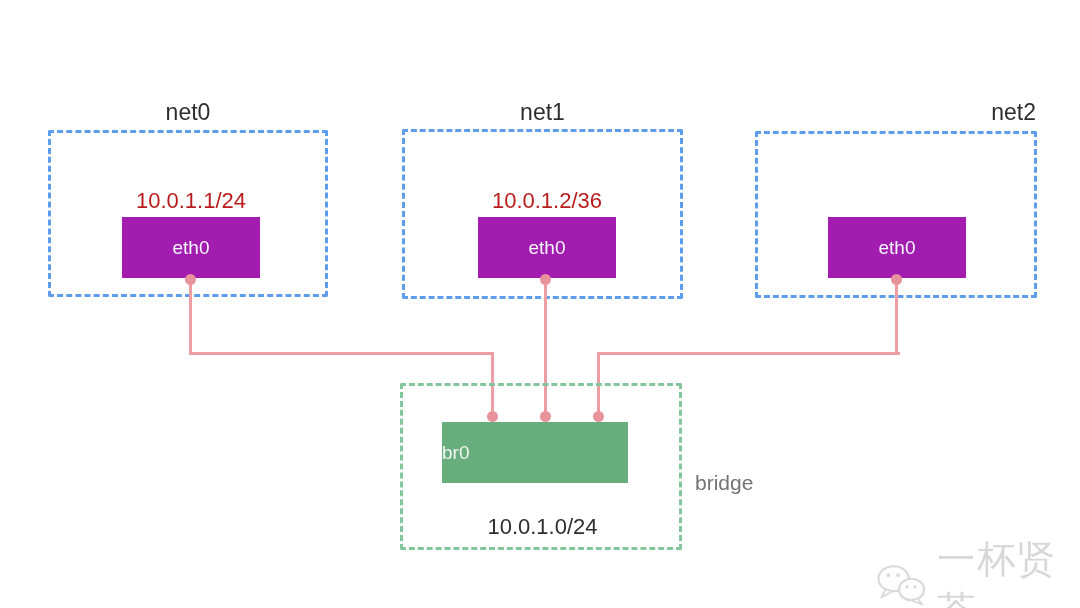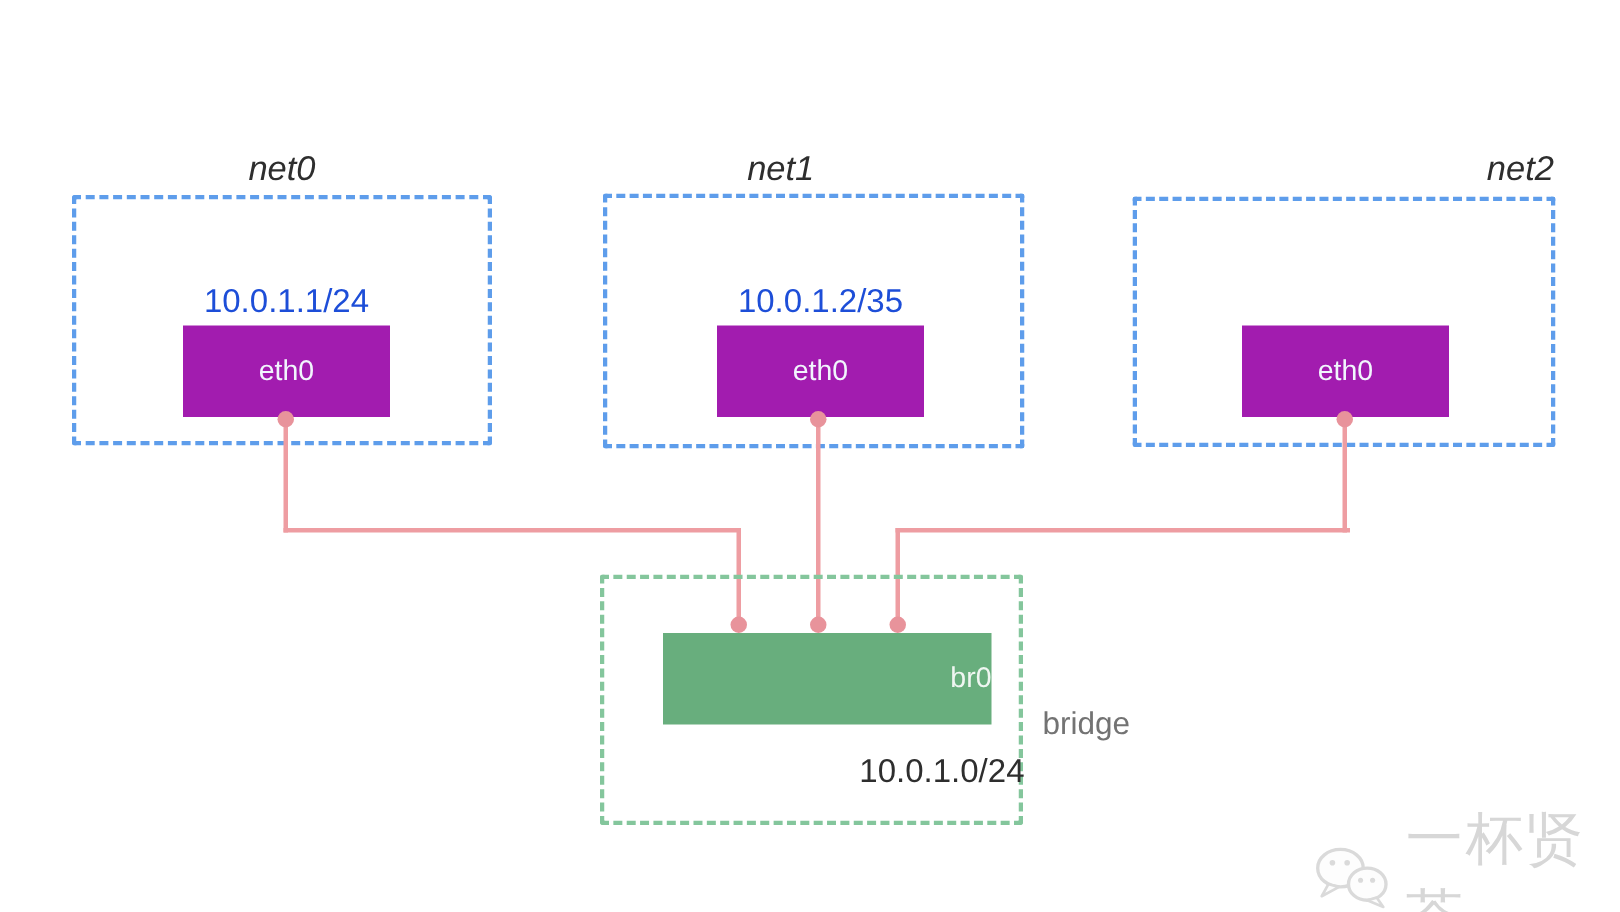--- a/index.html
+++ b/index.html
@@ -14,45 +14,44 @@
     overflow: hidden;
   }
 
   
   .ns-title {
     position: absolute;
     top: 99px;
     text-align: center;
     font-size: 23px;
     color: #2e2e2e;
-    font-style: italic;
   }
   .title-net0 { left: 48px;  width: 280px; }
-  .title-net1 { left: 380px; width: 281px; text-align: center; }
+  .title-net1 { left: 402px; width: 281px; text-align: center; }
   .title-net2 { left: 756px; width: 280px; text-align: right; }
 
   
   .ns-box {
     position: absolute;
     border: 3px dashed #5e9deb;
     border-radius: 2px;
     background: transparent;
   }
   .box-net0 { left: 48px;  top: 130px; width: 280px; height: 167px; }
   .box-net1 { left: 402px; top: 129px; width: 281px; height: 170px; }
   .box-net2 { left: 755px; top: 131px; width: 282px; height: 167px; }
 
   
   .ip-label {
     position: absolute;
     top: 188px;
     width: 280px;
     text-align: center;
     font-size: 22px;
-    color: #1d4ed8;
+    color: #b91c1c;
   }
   .ip-net0 { left: 51px; }
   .ip-net1 { left: 407px; }
   .ip-net2 { left: 757px; }
 
   
   .eth-box {
     position: absolute;
     top: 217px;
     width: 138px;
@@ -72,33 +71,33 @@
   .bridge-dashed {
     position: absolute;
     left: 400px; top: 383px;
     width: 282px; height: 167px;
     border: 3px dashed #84c69c;
     border-radius: 2px;
   }
   .br0-box {
     position: absolute;
     left: 442px; top: 422px;
-    width: 219px; height: 61px;
+    width: 186px; height: 61px;
     background: #68ae7d;
     color: #eff6f1;
     display: flex;
     align-items: center;
-    justify-content: flex-end;
+    justify-content: flex-start;
     font-size: 19px;
   }
   .subnet-label {
     position: absolute;
-    left: 402px; top: 501px;
+    left: 402px; top: 514px;
     width: 281px;
-    text-align: right;
+    text-align: center;
     font-size: 22px;
     color: #2e2e2e;
   }
   .bridge-label {
     position: absolute;
     left: 695px; top: 471px;
     font-size: 21px;
     color: #737373;
   }
 
@@ -151,21 +150,21 @@
 
   <div class="ns-title title-net0">net0</div>
   <div class="ns-title title-net1">net1</div>
   <div class="ns-title title-net2">net2</div>
 
   <div class="ns-box box-net0"></div>
   <div class="ns-box box-net1"></div>
   <div class="ns-box box-net2"></div>
 
   <div class="ip-label ip-net0">10.0.1.1/24</div>
-  <div class="ip-label ip-net1">10.0.1.2/35</div>
+  <div class="ip-label ip-net1">10.0.1.2/36</div>
 
   <div class="eth-box eth-net0">
     <span>eth0</span>
   </div>
   <div class="eth-box eth-net1">
     <span>eth0</span>
   </div>
   <div class="eth-box eth-net2">
     <span>eth0</span>
   </div>

